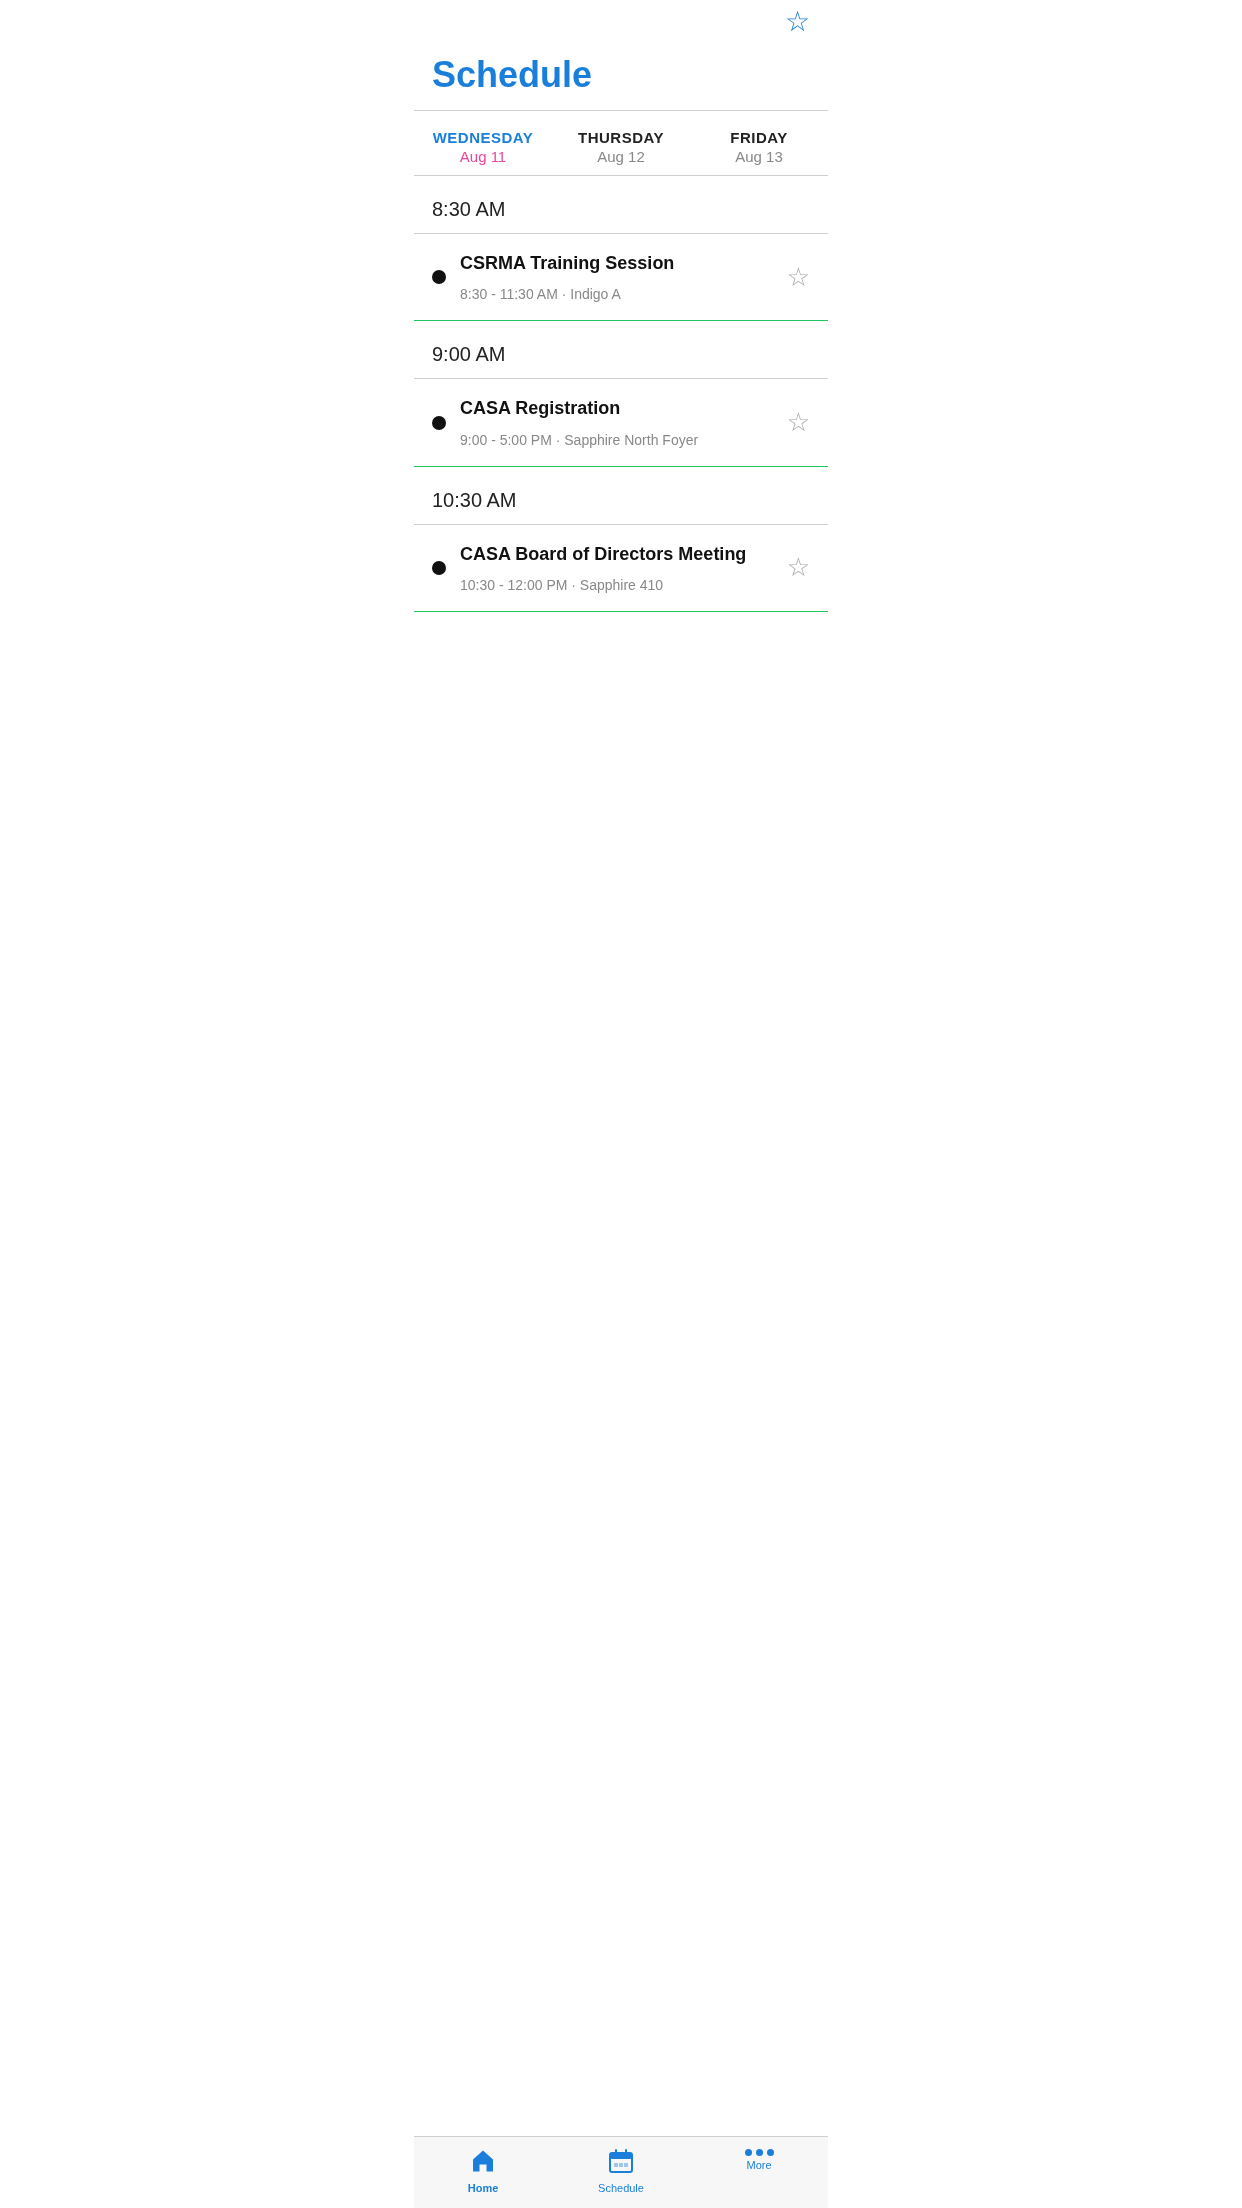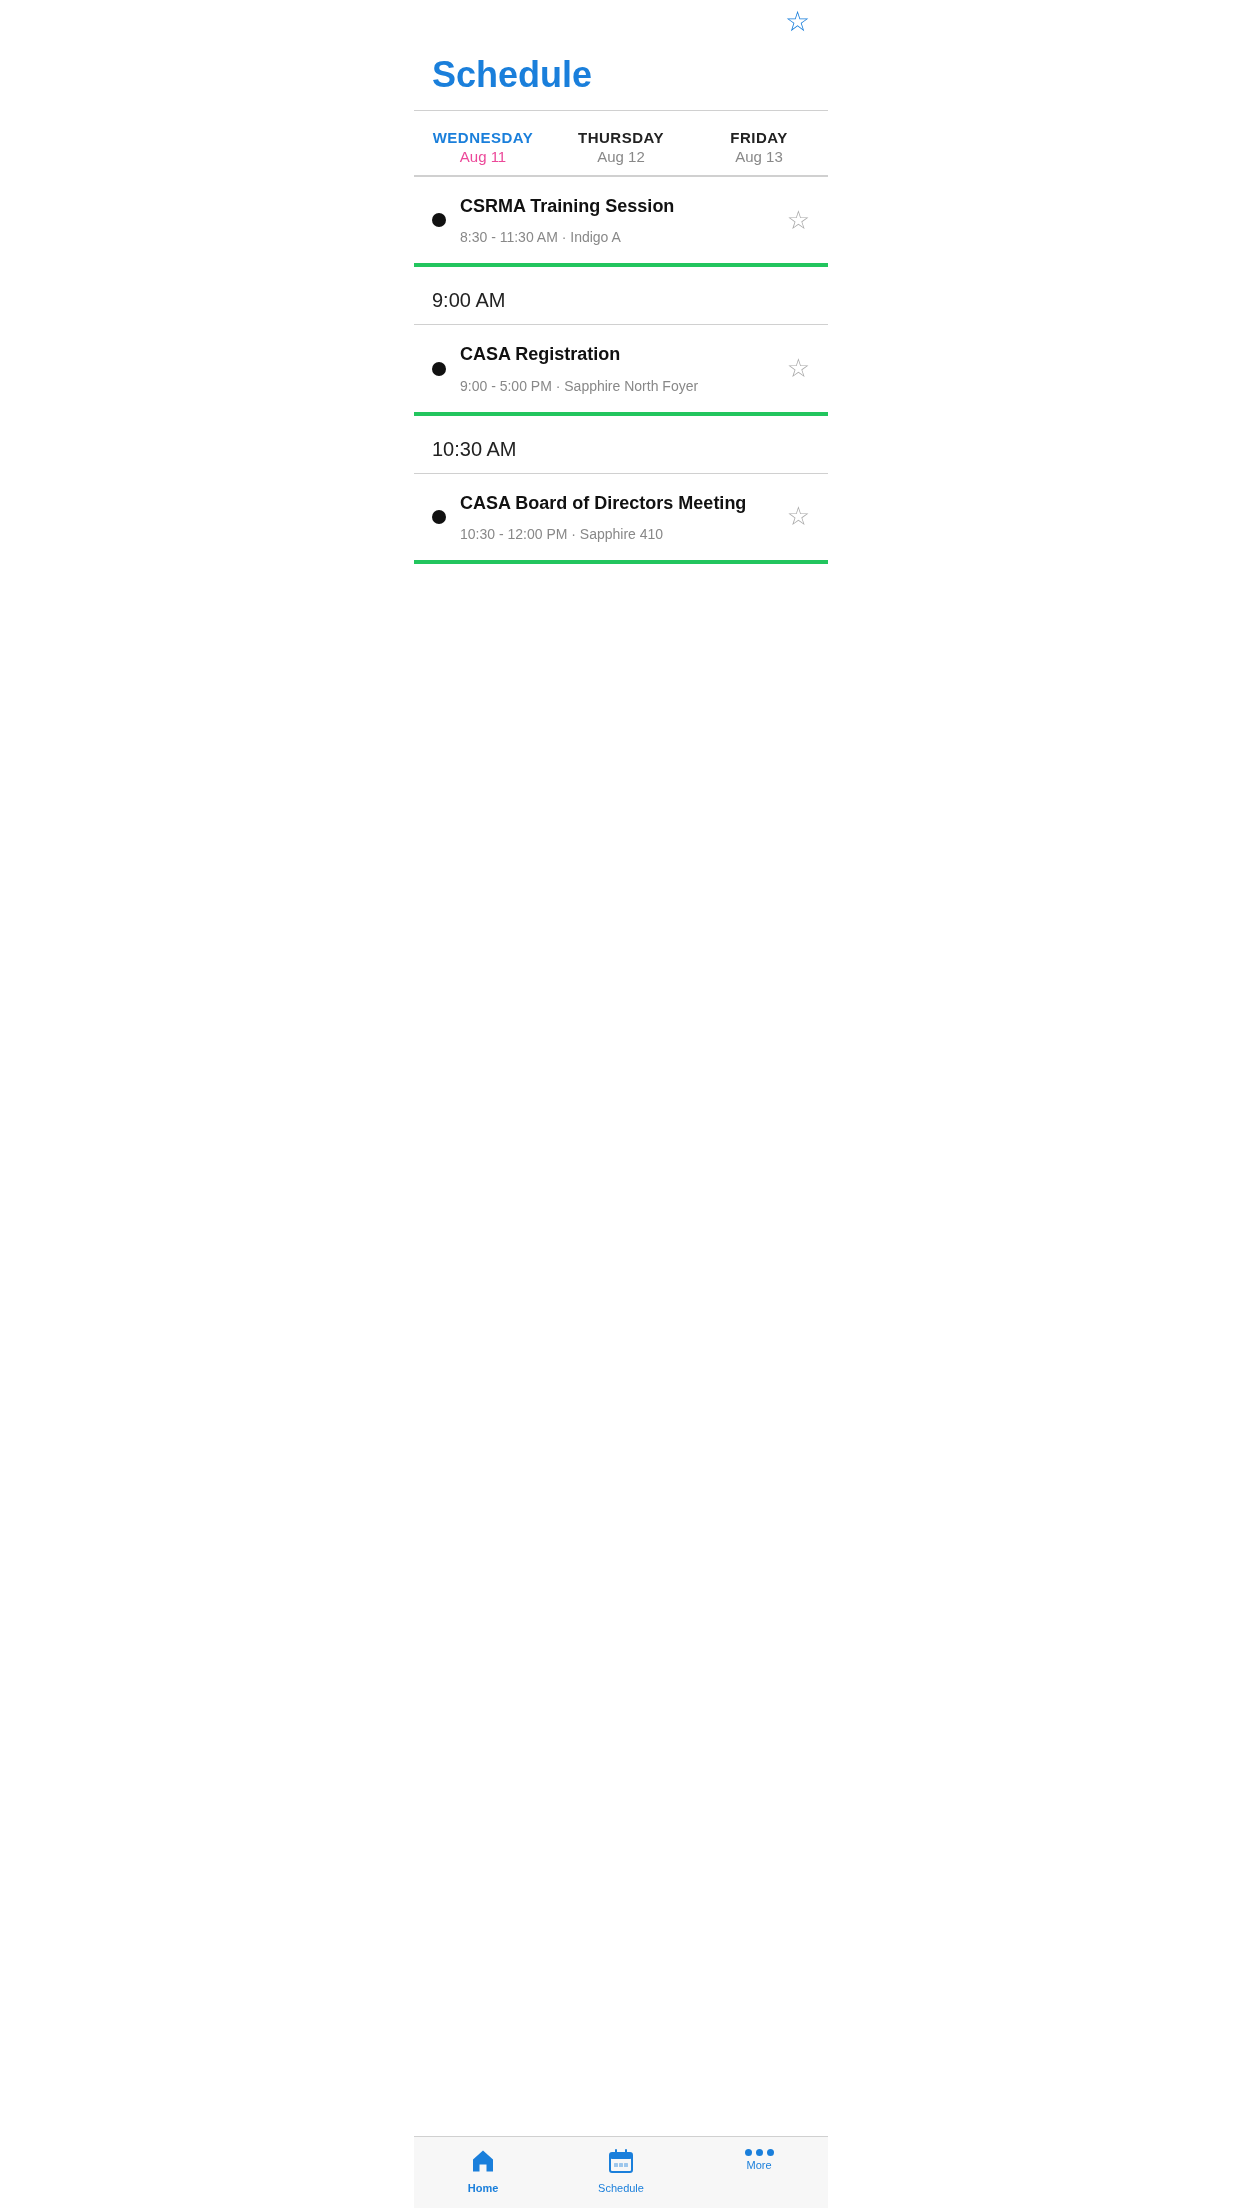--- a/index.html
+++ b/index.html
@@ -109,21 +109,21 @@
       height: 1px;
       background: #d0d0d0;
       margin: 0;
     }
 
     .session-item {
       display: flex;
       flex-direction: row;
       align-items: center;
       padding: 18px 18px 18px 18px;
-      border-bottom: 4px solid #22c55e;
+      border-bottom: 1px solid #22c55e;
       cursor: pointer;
     }
 
     .session-dot {
       width: 14px;
       height: 14px;
       background: #111;
       border-radius: 50%;
       flex-shrink: 0;
       margin-right: 14px;
@@ -249,20 +249,21 @@
     <span class="day-name">FRIDAY</span>
     <span class="day-date">Aug 13</span>
   </div>
 </div>
 
 <div class="divider"></div>
 
 <div class="schedule-content">
 
   <div class="time-section">
+    <div class="time-label">8:30 AM</div>
     <div class="time-divider"></div>
     <div class="session-item">
       <span class="session-dot"></span>
       <div class="session-info">
         <div class="session-title">CSRMA Training Session</div>
         <div class="session-meta">8:30 - 11:30 AM · Indigo A</div>
       </div>
       <span class="session-star">☆</span>
     </div>
   </div>

